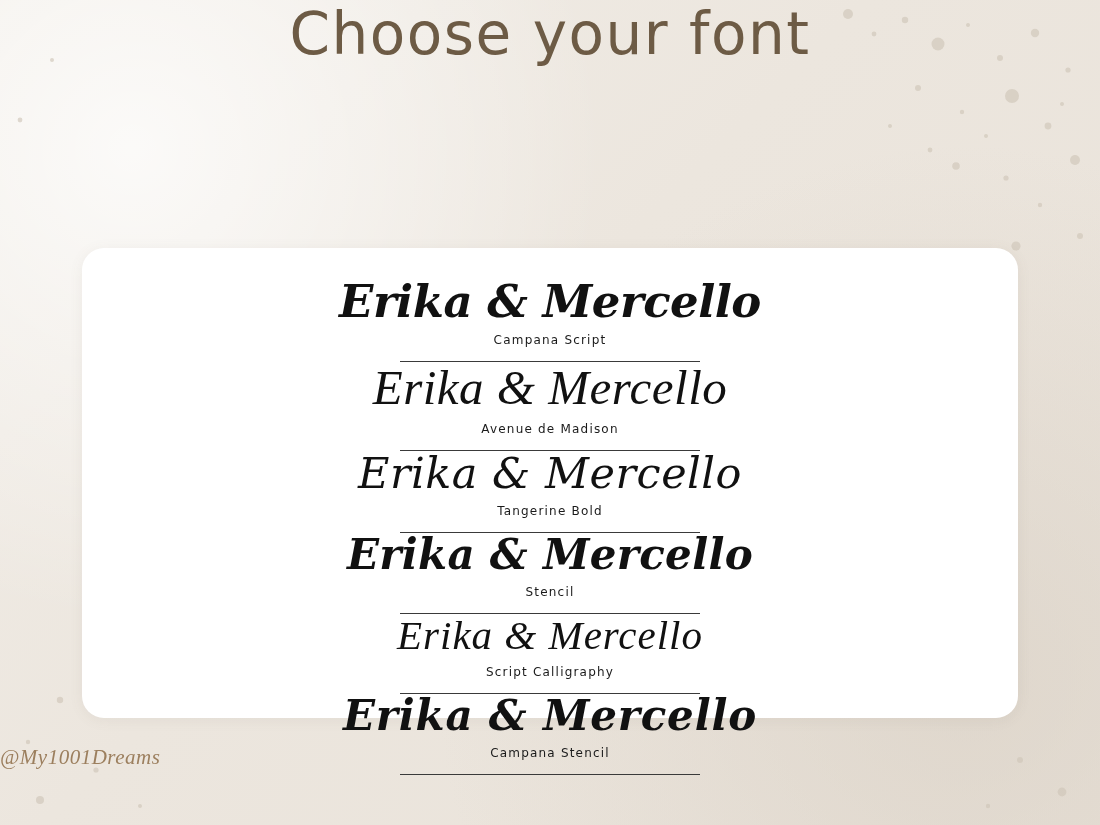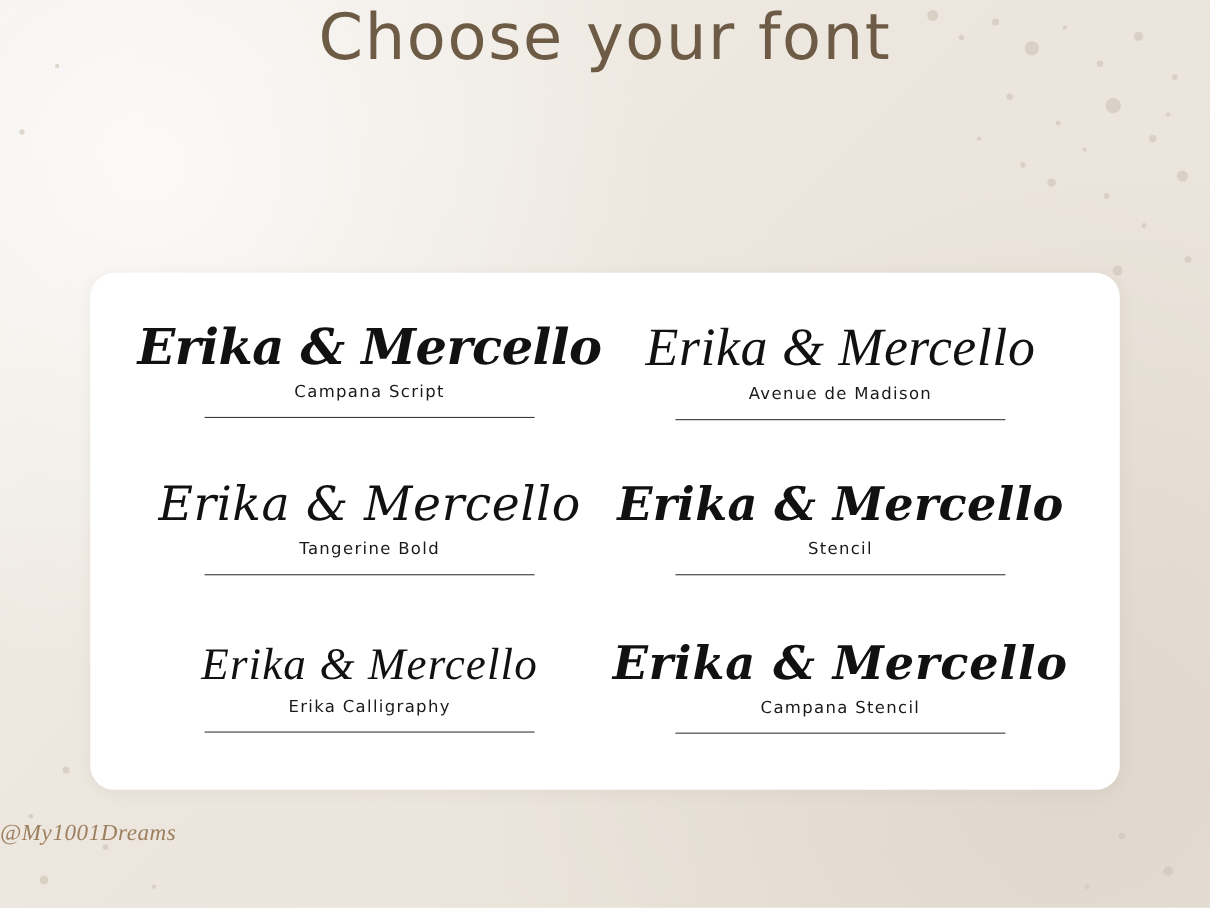--- a/index.html
+++ b/index.html
@@ -65,23 +65,23 @@
     height: 470px;
     background: #ffffff;
     border-radius: 22px;
     box-shadow: 0 2px 14px rgba(120,105,88,0.08);
   }
 
   .grid {
     position: absolute;
     inset: 0;
     display: grid;
-    grid-template-columns: 1fr 1fr;
+    grid-template-columns: 1fr;
     grid-template-rows: 1fr 1fr 1fr;
-    padding: 16px 40px 22px;
+    padding: 30px 40px 22px;
     box-sizing: border-box;
     text-align: center;
   }
 
   .font-cell {
     display: flex;
     flex-direction: column;
     align-items: center;
     justify-content: center;
   }
@@ -95,21 +95,21 @@
   }
   .sample-1 { font-family: "DejaVu Serif", serif; font-style: italic; font-weight: bold; font-size: 45px; letter-spacing: -0.5px; }
   .sample-2 { font-family: "Liberation Serif", serif; font-style: italic; font-size: 49px; letter-spacing: 0.5px; }
   .sample-3 { font-family: "DejaVu Serif", serif; font-style: italic; font-size: 43px; letter-spacing: 0.5px; }
   .sample-4 { font-family: "DejaVu Serif", serif; font-style: italic; font-weight: bold; font-size: 42px; letter-spacing: 0.3px; }
   .sample-5 { font-family: "Liberation Serif", serif; font-style: italic; font-size: 41px; letter-spacing: 1px; }
   .sample-6 { font-family: "DejaVu Serif", serif; font-style: italic; font-weight: bold; font-size: 42px; letter-spacing: 0.8px; }
 
   .font-name {
     color: #1a1a1a;
-    font-size: 15px;
+    font-size: 12px;
     letter-spacing: 1.2px;
     font-family: "DejaVu Sans", sans-serif;
     margin-bottom: 14px;
   }
 
   .rule {
     width: 300px;
     height: 1px;
     background: #3a3a3a;
   }
@@ -195,21 +195,21 @@
       </div>
 
       <div class="font-cell">
         <div class="sample sample-4">Erika &amp; Mercello</div>
         <div class="font-name">Stencil</div>
         <div class="rule"></div>
       </div>
 
       <div class="font-cell">
         <div class="sample sample-5">Erika &amp; Mercello</div>
-        <div class="font-name">Erika Calligraphy</div>
+        <div class="font-name">Script Calligraphy</div>
         <div class="rule"></div>
       </div>
 
       <div class="font-cell">
         <div class="sample sample-6">Erika &amp; Mercello</div>
         <div class="font-name">Campana Stencil</div>
         <div class="rule"></div>
       </div>
 
     </div>

